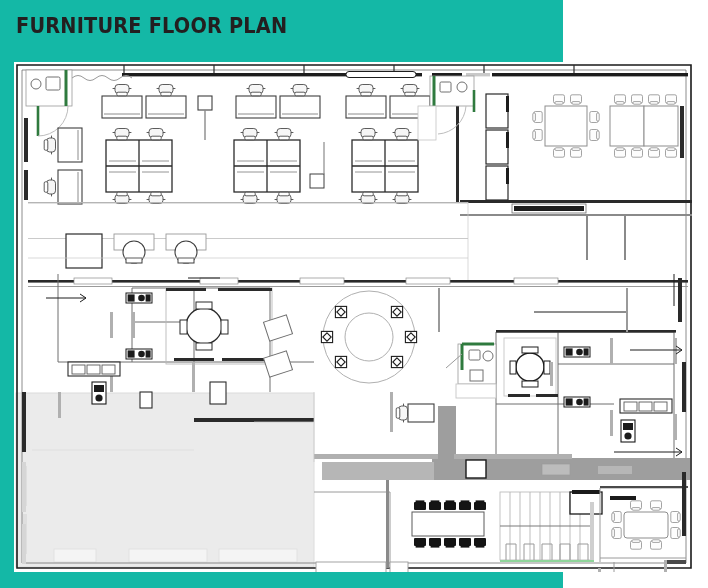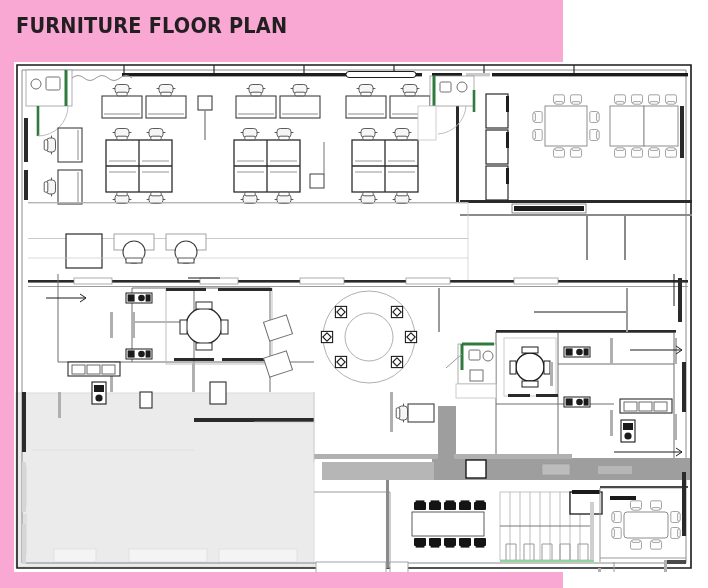--- a/index.html
+++ b/index.html
@@ -1,17 +1,17 @@
 <!DOCTYPE html>
 <html><head>
 <meta charset="utf-8">
 <style>
   html,body{margin:0;padding:0;background:#ffffff;}
   body{width:708px;height:588px;font-family:"Liberation Sans",sans-serif;overflow:hidden;}
-  #page{position:relative;width:563px;height:588px;background:#f9a8d4;}
+  #page{position:relative;width:563px;height:588px;background:#14b8a6;}
   #title{position:absolute;left:16px;top:14px;font-size:21px;font-weight:bold;
          letter-spacing:.2px;color:#231f20;font-family:"DejaVu Sans",sans-serif;
          transform:scaleX(.92);transform-origin:left top;white-space:nowrap;}
   #plan-wrap{position:absolute;left:14px;top:62px;width:680px;height:510px;}
   #plan{display:block;width:680px;height:510px;}
 </style>
 </head>
 <body>
 
 <div id="page">

